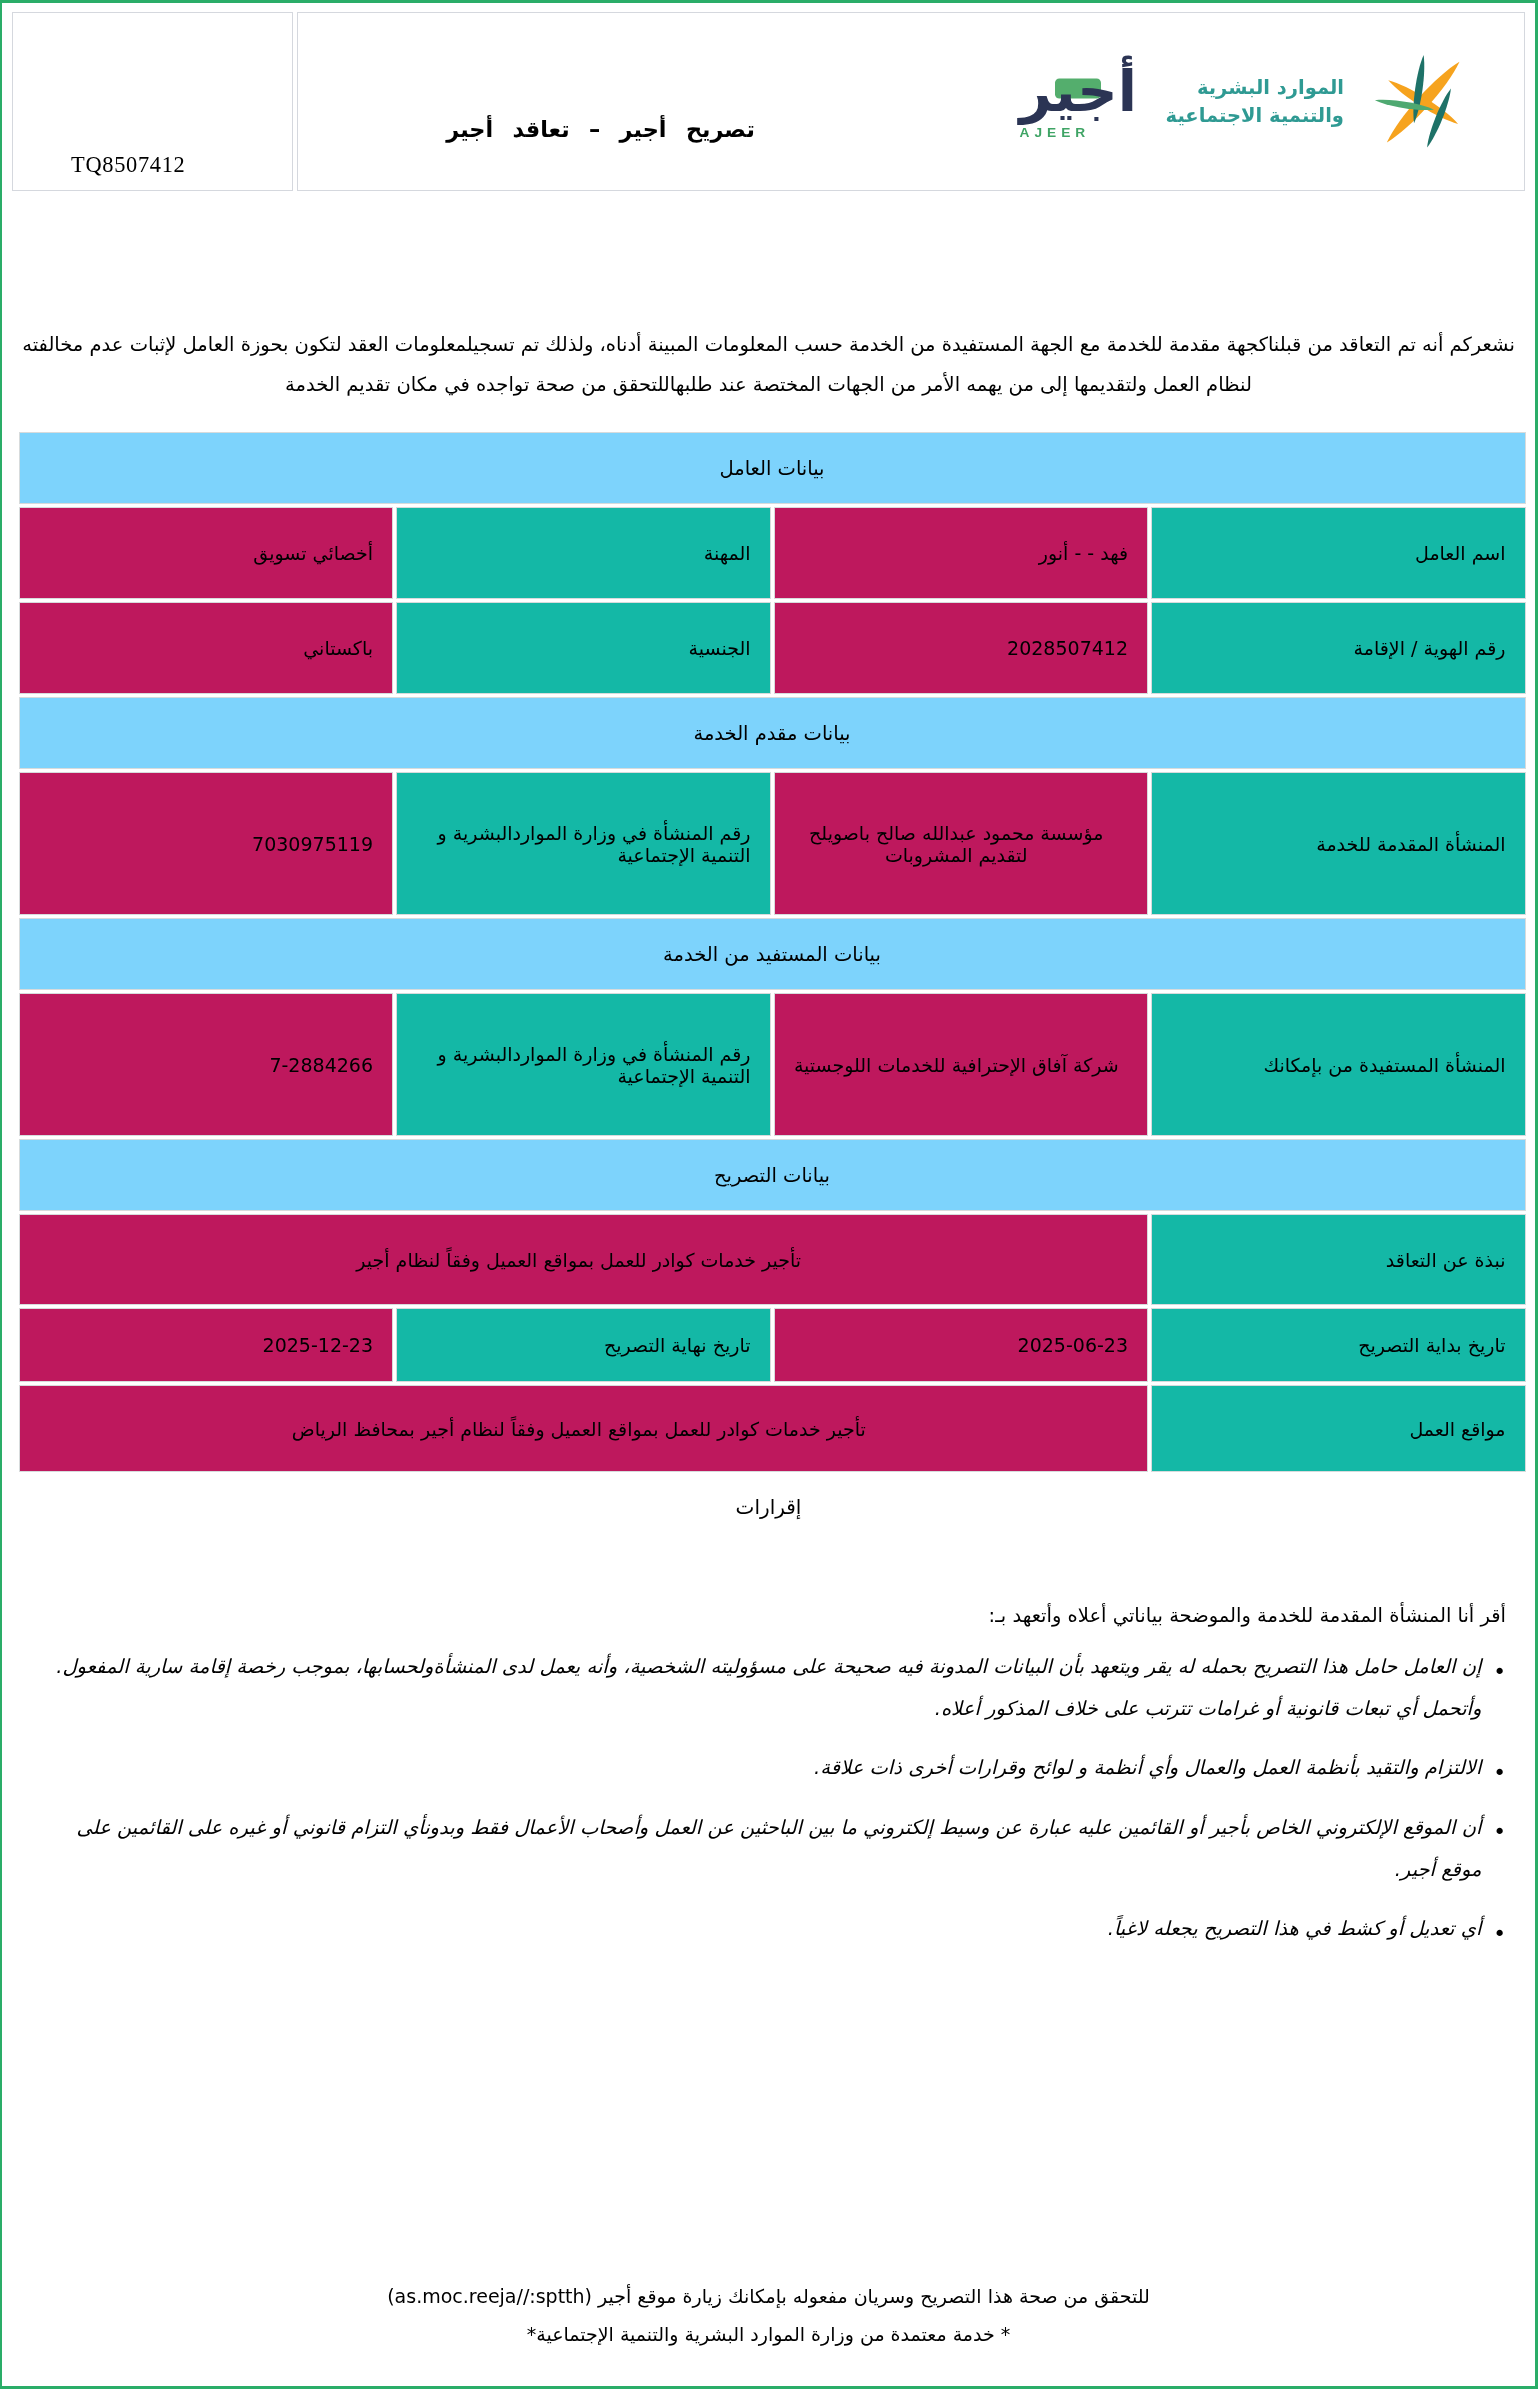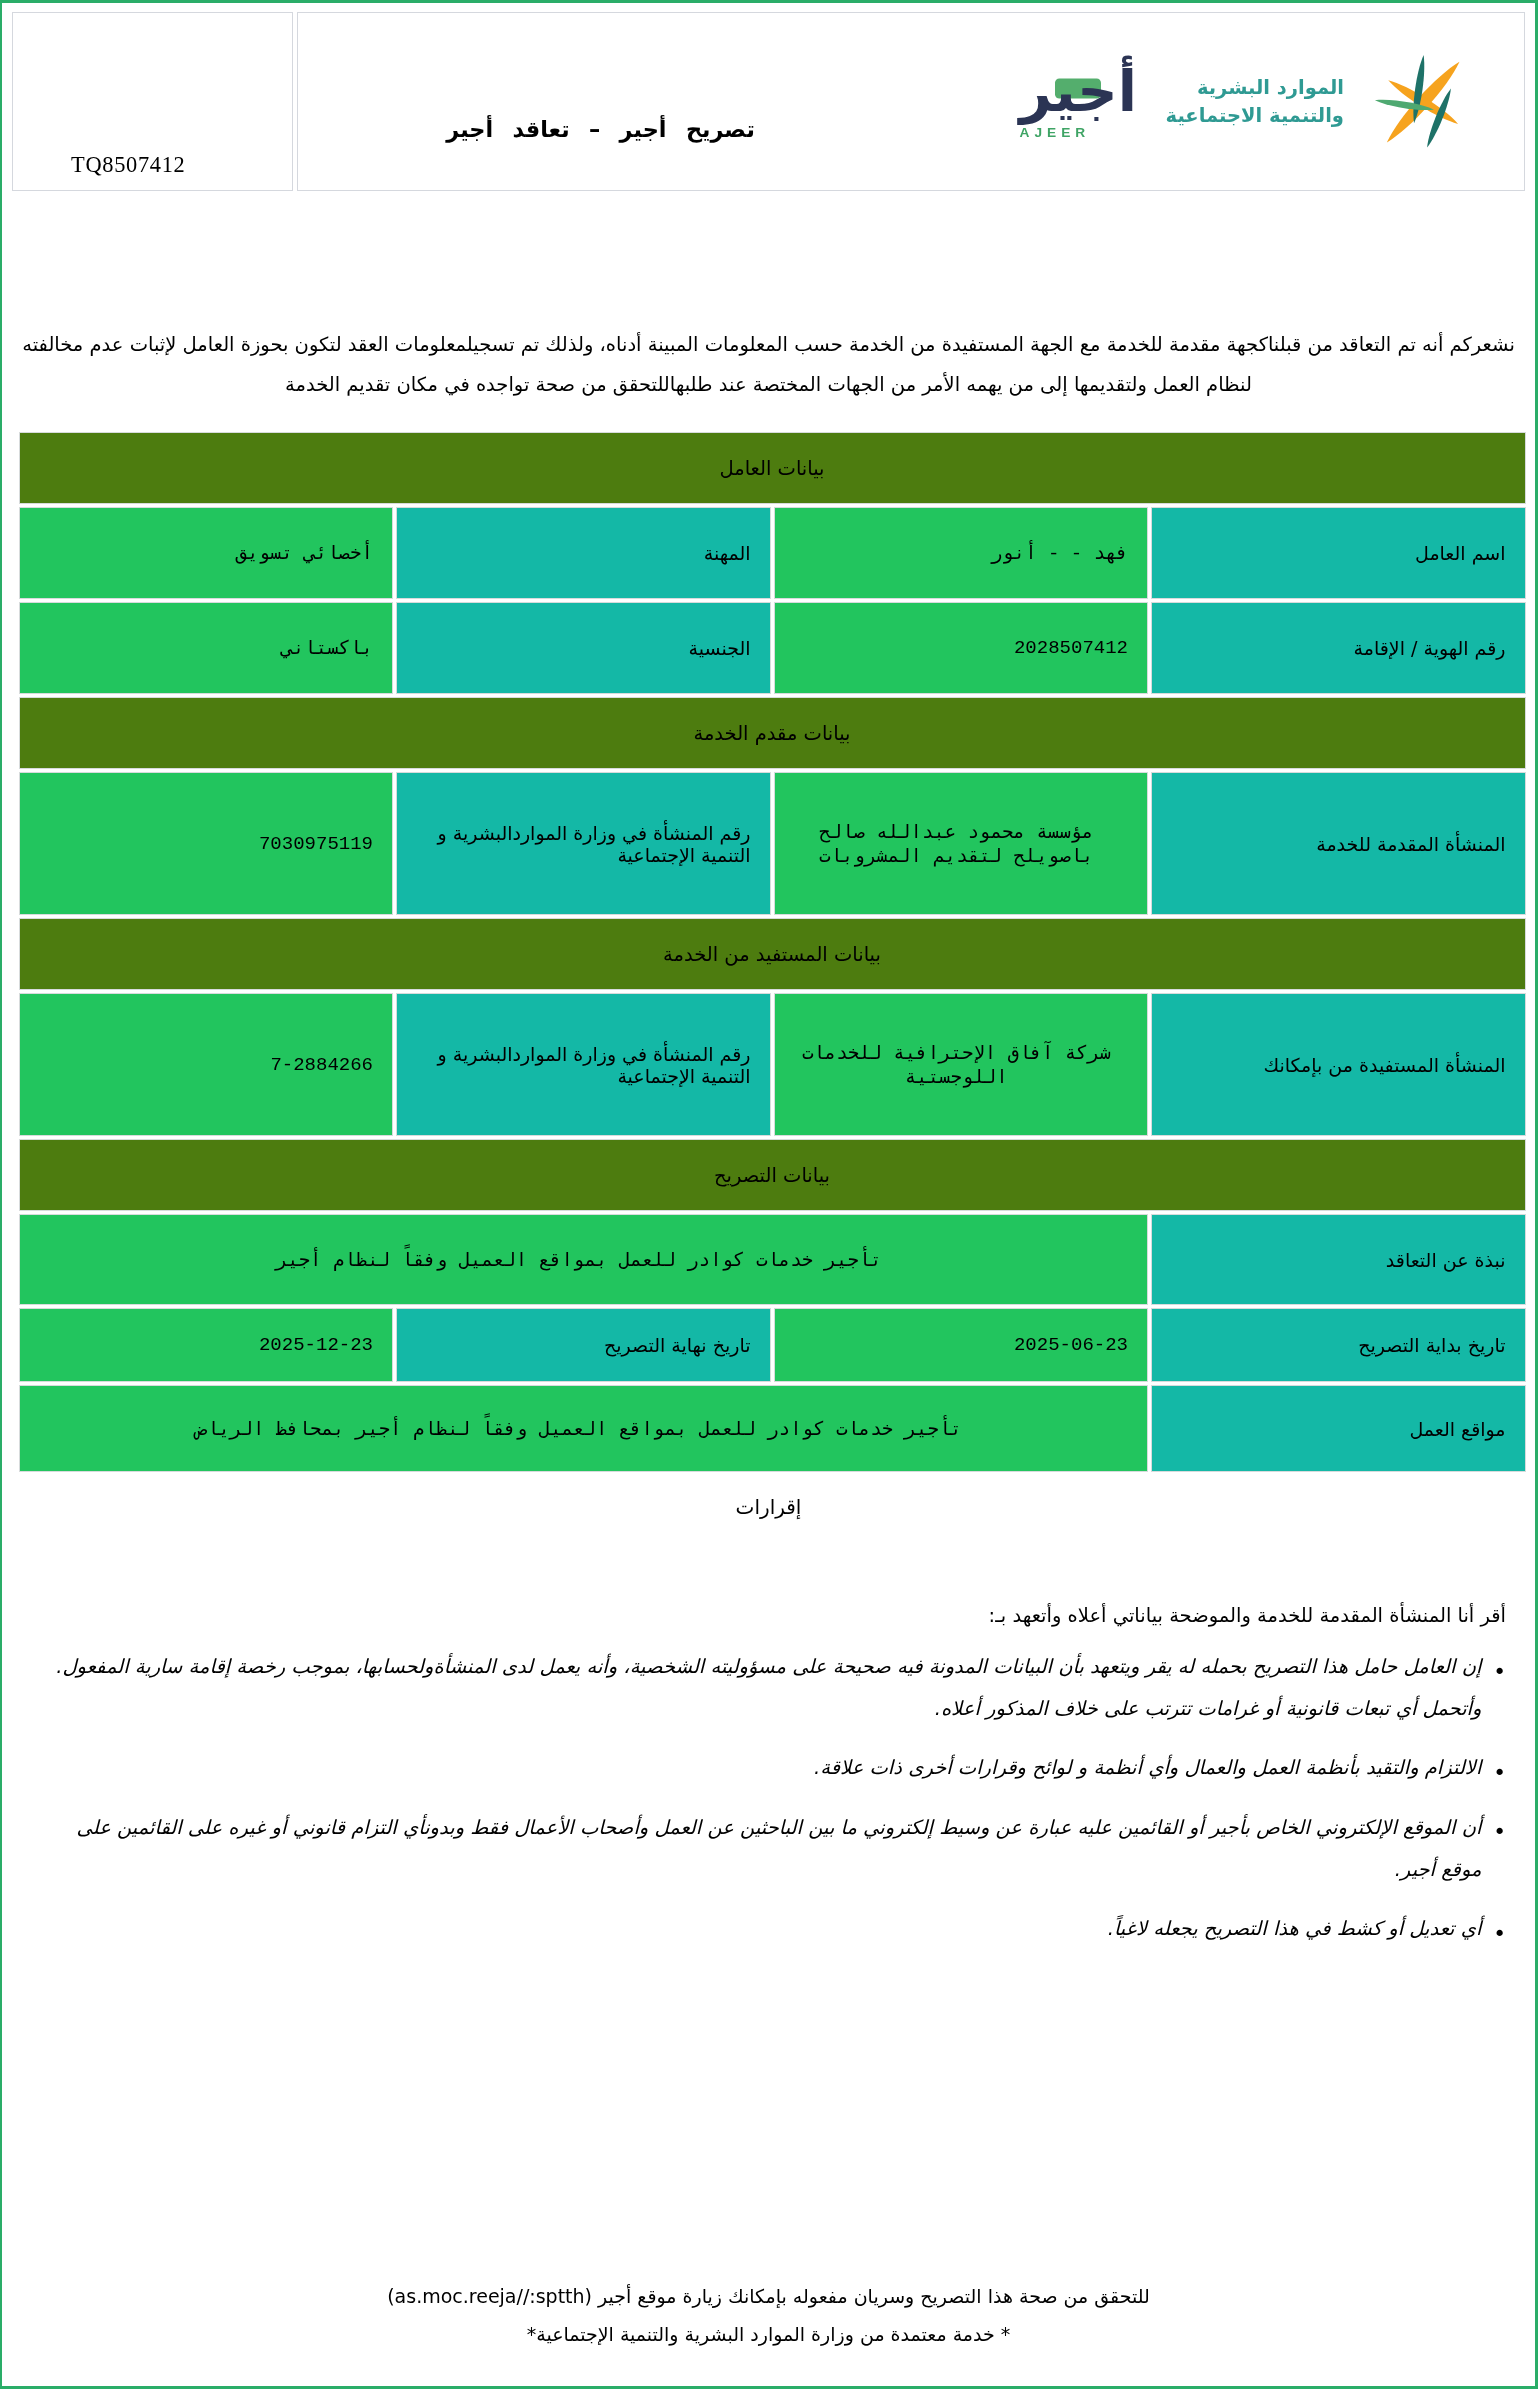--- a/index.html
+++ b/index.html
@@ -48,24 +48,24 @@
     border-collapse:separate;border-spacing:3.6px 3.6px;
     table-layout:fixed;font-size:19px;
   }
   .data-table td{
     border:1.4px solid #d7dbdc;
     vertical-align:middle;
     padding:5.8px 19px;
     box-sizing:border-box;
   }
   .data-table td.sec{
-    background:#4d7c0f;text-align:center;font-size:19.5px;height:72px;padding:5.8px;
+    background:#7dd3fc;text-align:center;font-size:19.5px;height:72px;padding:5.8px;
   }
   .data-table td.lbl{background:#14b8a6;text-align:right;}
-  .data-table td.val{background:#22c55e;text-align:right;padding-left:10px;font-family:Liberation Mono, monospace;}
+  .data-table td.val{background:#be185d;text-align:right;padding-left:10px;}
   .data-table td.center{text-align:center;}
   tr.r-std{height:92px;}
   tr.r-tall{height:143px;}
   tr.r-sum{height:91px;}
   tr.r-date{height:74px;}
   tr.r-loc{height:87px;}
   
   .decl-title{margin-top:20px;text-align:center;font-size:20px;}
   .decl-intro{margin:85px 29px 0 29px;text-align:right;font-size:19.5px;}
   .decl-list{list-style:none;margin:19px 29px 0 29px;padding:0;}

